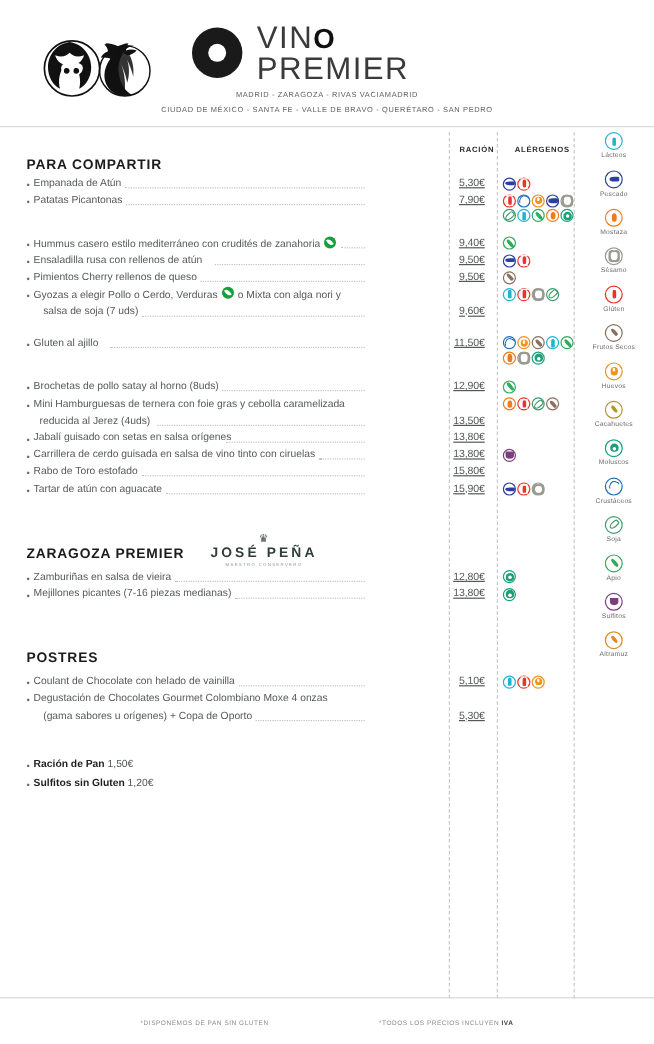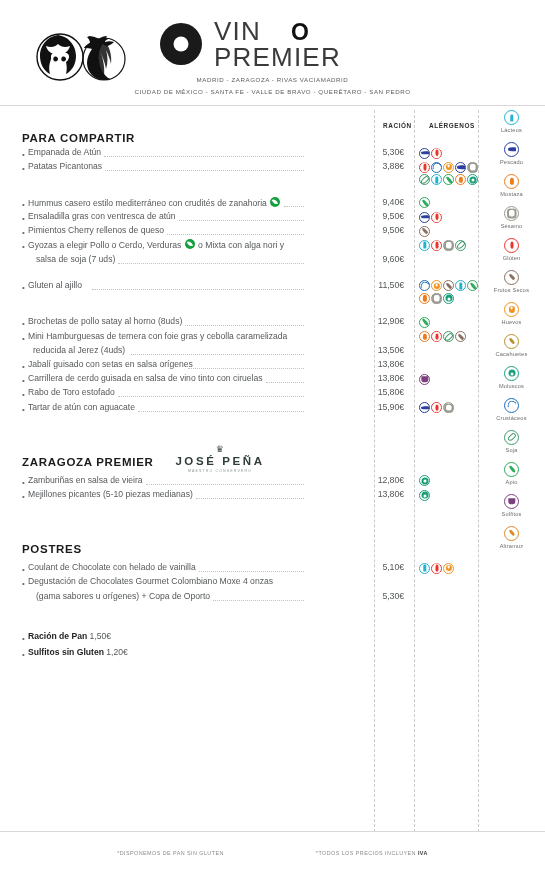--- a/index.html
+++ b/index.html
@@ -50,21 +50,20 @@
     transform: translate(-50%,-50%);
   }
   .brand-words { margin-left: 12px; line-height: 0.92; }
   .brand-vino {
     font-size: 26px;
     letter-spacing: 1.2px;
     color: #3a3a3a;
     font-weight: 300;
     display: flex;
     align-items: baseline;
-    gap: 30px;
   }
   .brand-vino .o-bold { font-weight: 800; color: #111; font-size: 23px; }
   .brand-premier {
     font-size: 26px;
     letter-spacing: 1.2px;
     color: #3a3a3a;
     font-weight: 300;
     margin-top: 2px;
   }
   .locations {
@@ -147,21 +146,21 @@
   }
   .row .price {
     position: absolute;
     top: 0;
     width: 52px;
     text-align: right;
     font-size: 8.8px;
     color: #55585a;
     letter-spacing: -0.1px;
   }
-  .price-x { left: 330px; }
+  .price-x { left: 330px; text-decoration: underline; }
 
   
   .alg-group {
     position: absolute;
     left: 419px;
     display: flex;
     gap: 1px;
   }
   .badge {
     width: 11px; height: 11px;
@@ -424,21 +423,21 @@
         <span class="price price-x">5,30€</span>
       </div>
       <div class="alg-group" style="top:42.5px">
         <span class="badge g-fish" style="color:#2a3f9e"></span>
         <span class="badge g-gluten" style="color:#e8352b"></span>
       </div>
       <div class="row" style="top:56.2px">
         <span class="bullet">•</span>
         <span class="name">Patatas Picantonas</span>
         <span class="leader" style="left: 83.0625px; right: -282px;"></span>
-        <span class="price price-x">3,88€</span>
+        <span class="price price-x">7,90€</span>
       </div>
       <div class="alg-group" style="top:56.7px">
         <span class="badge g-gluten" style="color:#e8352b"></span>
         <span class="badge g-crust" style="color:#1f6fb8"></span>
         <span class="badge g-egg" style="color:#f0921f"></span>
         <span class="badge g-fish" style="color:#2a3f9e"></span>
         <span class="badge g-sesame" style="color:#9a9a92"></span>
       </div>
       <div class="alg-group" style="top:69.10000000000001px">
         <span class="badge g-soy" style="color:#3f9a6a"></span>
@@ -451,21 +450,21 @@
         <span class="bullet">•</span>
         <span class="name">Hummus casero estilo mediterráneo con crudités de zanahoria <span class="veg-badge g-vegan"></span></span>
         <span class="leader" style="left: 262.234px; right: -282px;"></span>
         <span class="price price-x">9,40€</span>
       </div>
       <div class="alg-group" style="top:92.30000000000001px">
         <span class="badge g-celery" style="color:#2eab5c"></span>
       </div>
       <div class="row" style="top:106.00000000000001px">
         <span class="bullet">•</span>
-        <span class="name">Ensaladilla gras con ventresca de atún</span>
+        <span class="name">Ensaladilla rusa con rellenos de atún</span>
         <span class="leader" style="left: 156.625px; right: -282px;"></span>
         <span class="price price-x">9,50€</span>
       </div>
       <div class="alg-group" style="top:106.50000000000001px">
         <span class="badge g-fish" style="color:#2a3f9e"></span>
         <span class="badge g-gluten" style="color:#e8352b"></span>
       </div>
       <div class="row" style="top:120.20000000000002px">
         <span class="bullet">•</span>
         <span class="name">Pimientos Cherry rellenos de queso</span>
@@ -574,21 +573,21 @@
         <span class="bullet">•</span>
         <span class="name">Zamburiñas en salsa de vieira</span>
         <span class="leader" style="left: 123.641px; right: -282px;"></span>
         <span class="price price-x">12,80€</span>
       </div>
       <div class="alg-group" style="top:370.2999999999999px">
         <span class="badge g-mollusc" style="color:#1ba07a"></span>
       </div>
       <div class="row" style="top:383.9999999999999px">
         <span class="bullet">•</span>
-        <span class="name">Mejillones picantes (5-10 piezas medianas)</span>
+        <span class="name">Mejillones picantes (7-16 piezas medianas)</span>
         <span class="leader" style="left: 173.797px; right: -282px;"></span>
         <span class="price price-x">13,80€</span>
       </div>
       <div class="alg-group" style="top:384.4999999999999px">
         <span class="badge g-mollusc" style="color:#1ba07a"></span>
       </div>
       <div class="section-title" style="left:22px;top:438.1999999999999px">POSTRES</div>
       <div class="row" style="top:457.1999999999999px">
         <span class="bullet">•</span>
         <span class="name">Coulant de Chocolate con helado de vainilla</span>

